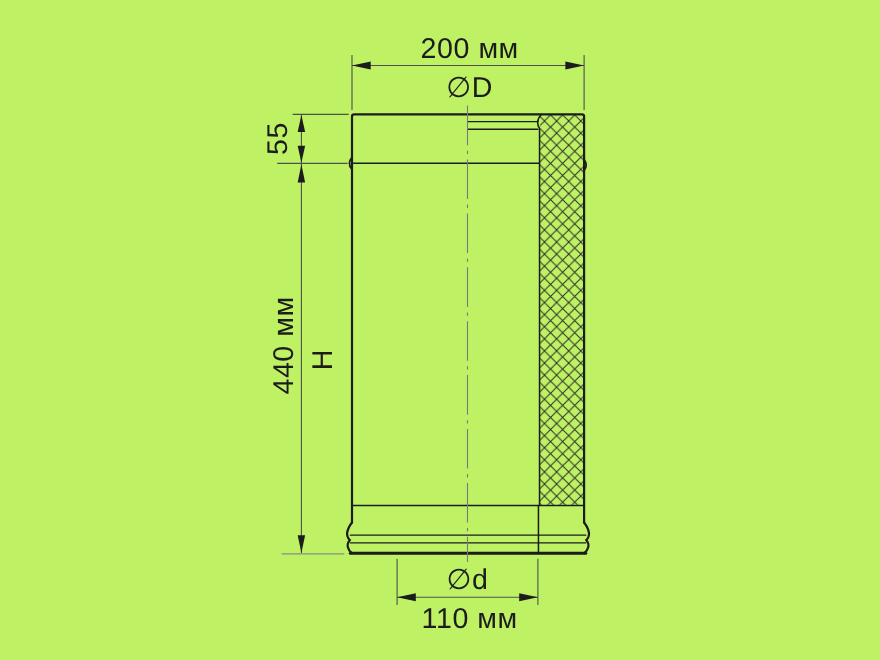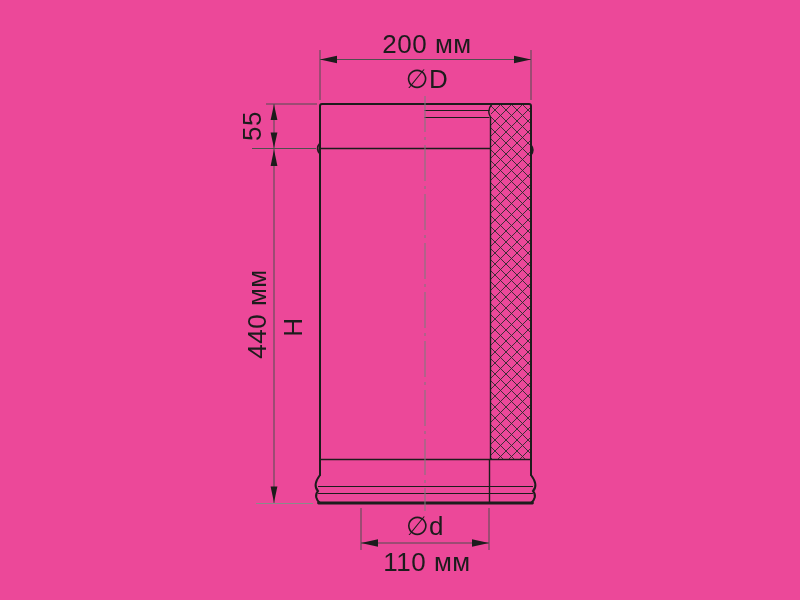--- a/index.html
+++ b/index.html
@@ -7,21 +7,21 @@
     padding: 0;
     width: 800px;
     height: 600px;
     background: #ffffff;
     overflow: hidden;
   }
   .canvas {
     position: relative;
     width: 800px;
     height: 600px;
-    background: #ec4899;
+    background: #bef264;
   }
   svg { display: block; }
   .outline  { stroke: #1c1c1c; fill: none; stroke-linecap: round; }
   .w2   { stroke-width: 2; }
   .w28  { stroke-width: 2.8; }
   .w16  { stroke-width: 1.6; }
   .w14  { stroke-width: 1.4; }
   .w12  { stroke-width: 1.2; }
   .dim  { stroke: #4f4f4f; stroke-width: 1; fill: none; }
   .ext  { stroke: #8a8a8a; stroke-width: 1; fill: none; }

